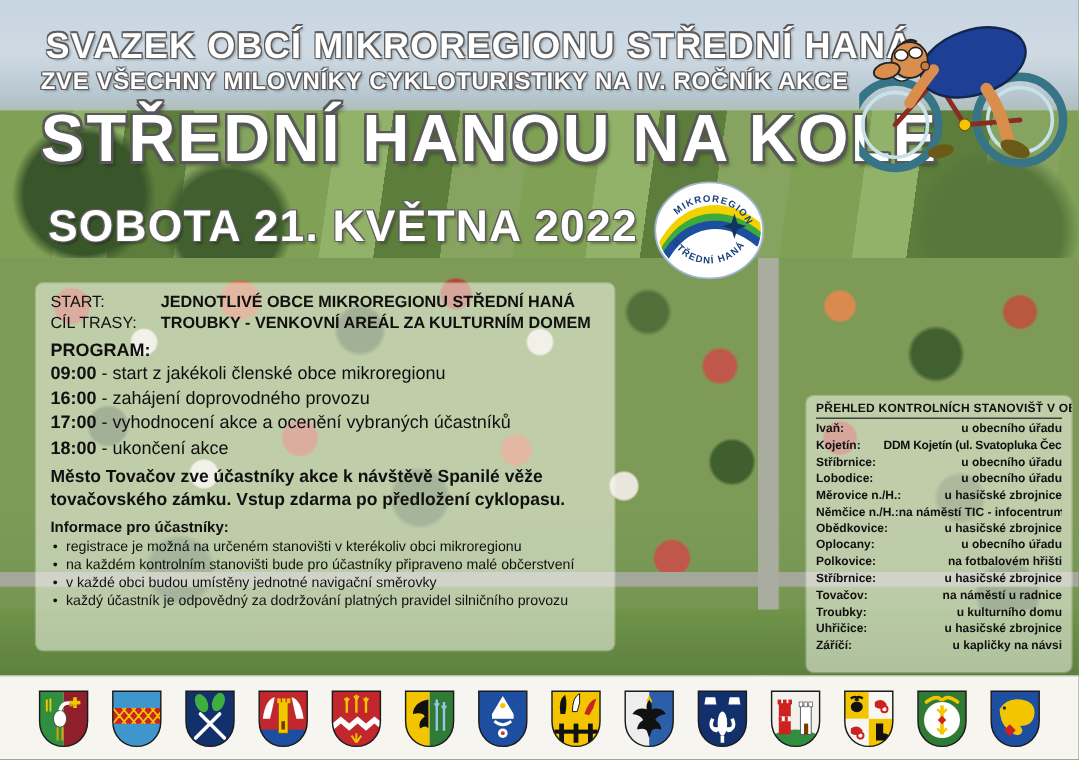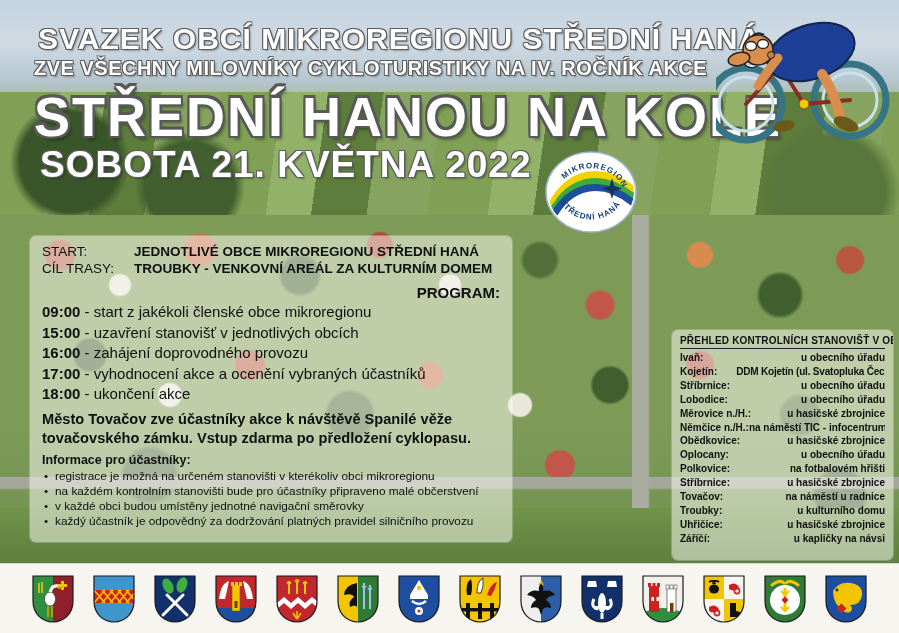--- a/index.html
+++ b/index.html
@@ -52,30 +52,30 @@
     text-shadow:-2px -2px 0 #585858,0 -2px 0 #585858,2px -2px 0 #585858,
       -2px 0 0 #585858,2px 0 0 #585858,-2px 2px 0 #585858,0 2px 0 #585858,
       2px 2px 0 #585858,3px 4px 3px rgba(0,0,0,.3);}
   .ol-thin{color:#fff;font-weight:700;
     text-shadow:-1px -1px 0 #5d5d5d,1px -1px 0 #5d5d5d,-1px 1px 0 #5d5d5d,
       1px 1px 0 #5d5d5d,2px 2px 2px rgba(0,0,0,.3);}
 
   .hdr1{position:absolute;left:38px;top:22px;font-size:30px;letter-spacing:1px;white-space:nowrap;}
   .hdr2{position:absolute;left:34px;top:57px;font-size:20px;letter-spacing:.5px;white-space:nowrap;}
   .title{position:absolute;left:34px;top:84px;font-size:54px;letter-spacing:2px;white-space:nowrap;transform:scaleY(1.03);transform-origin:left top;}
-  .date{position:absolute;left:40px;top:144px;font-size:37px;letter-spacing:1px;white-space:nowrap;text-align:right;}
+  .date{position:absolute;left:40px;top:168px;font-size:37px;letter-spacing:1px;white-space:nowrap;text-align:right;}
 
   
   .panel{position:absolute;background:rgba(252,252,246,.52);border-radius:6px;
     color:#101010;box-shadow:0 0 0 1px rgba(255,255,255,.25);}
   .left-panel{left:30px;top:236px;width:482px;height:306px;padding:7px 12px 6px 12px;box-sizing:border-box;overflow:hidden;}
   .route-row{display:flex;font-size:13.5px;line-height:17px;}
   .route-row .lbl{width:92px;font-weight:400;flex:none;}
   .route-row .val{font-weight:700;white-space:nowrap;}
-  .prog-head{font-size:15px;font-weight:600;margin-top:7px;line-height:18px;text-align:right;}
+  .prog-head{font-size:15px;font-weight:600;margin-top:7px;line-height:18px;}
   .prog-item{font-size:15px;line-height:20.5px;white-space:nowrap;}
   .prog-item .time{font-weight:700;margin-top:12px;}
   .tovacov{font-size:14.6px;font-weight:700;line-height:19px;margin-top:5px;width:462px;}
   .info-head{font-size:12.5px;font-weight:700;margin-top:5px;line-height:15px;}
   .bullets{margin:1px 0 0 0;padding:0;list-style:none;}
   .bullets li{font-size:11.8px;line-height:15px;padding-left:13px;position:relative;}
   .bullets li::before{content:"•";position:absolute;left:2px;}
 
   .right-panel{left:672px;top:330px;width:221px;height:230px;padding:5px 8px;box-sizing:border-box;overflow:hidden;}
   .cp-head{font-size:10px;font-weight:700;letter-spacing:.2px;white-space:nowrap;
@@ -162,24 +162,20 @@
       <span class="lbl">CÍL TRASY:</span>
       <span class="val">TROUBKY - VENKOVNÍ AREÁL ZA KULTURNÍM DOMEM</span>
     </div>
 
     <div class="prog-head">PROGRAM:</div>
     <div class="prog-item">
       <span class="time">09:00</span>
       <span>- start z jakékoli členské obce mikroregionu</span>
     </div>
     <div class="prog-item">
-      <span class="time">15:00</span>
-      <span>- uzavření stanovišť v jednotlivých obcích</span>
-    </div>
-    <div class="prog-item">
       <span class="time">16:00</span>
       <span>- zahájení doprovodného provozu</span>
     </div>
     <div class="prog-item">
       <span class="time">17:00</span>
       <span>- vyhodnocení akce a ocenění vybraných účastníků</span>
     </div>
     <div class="prog-item">
       <span class="time">18:00</span>
       <span>- ukončení akce</span>

